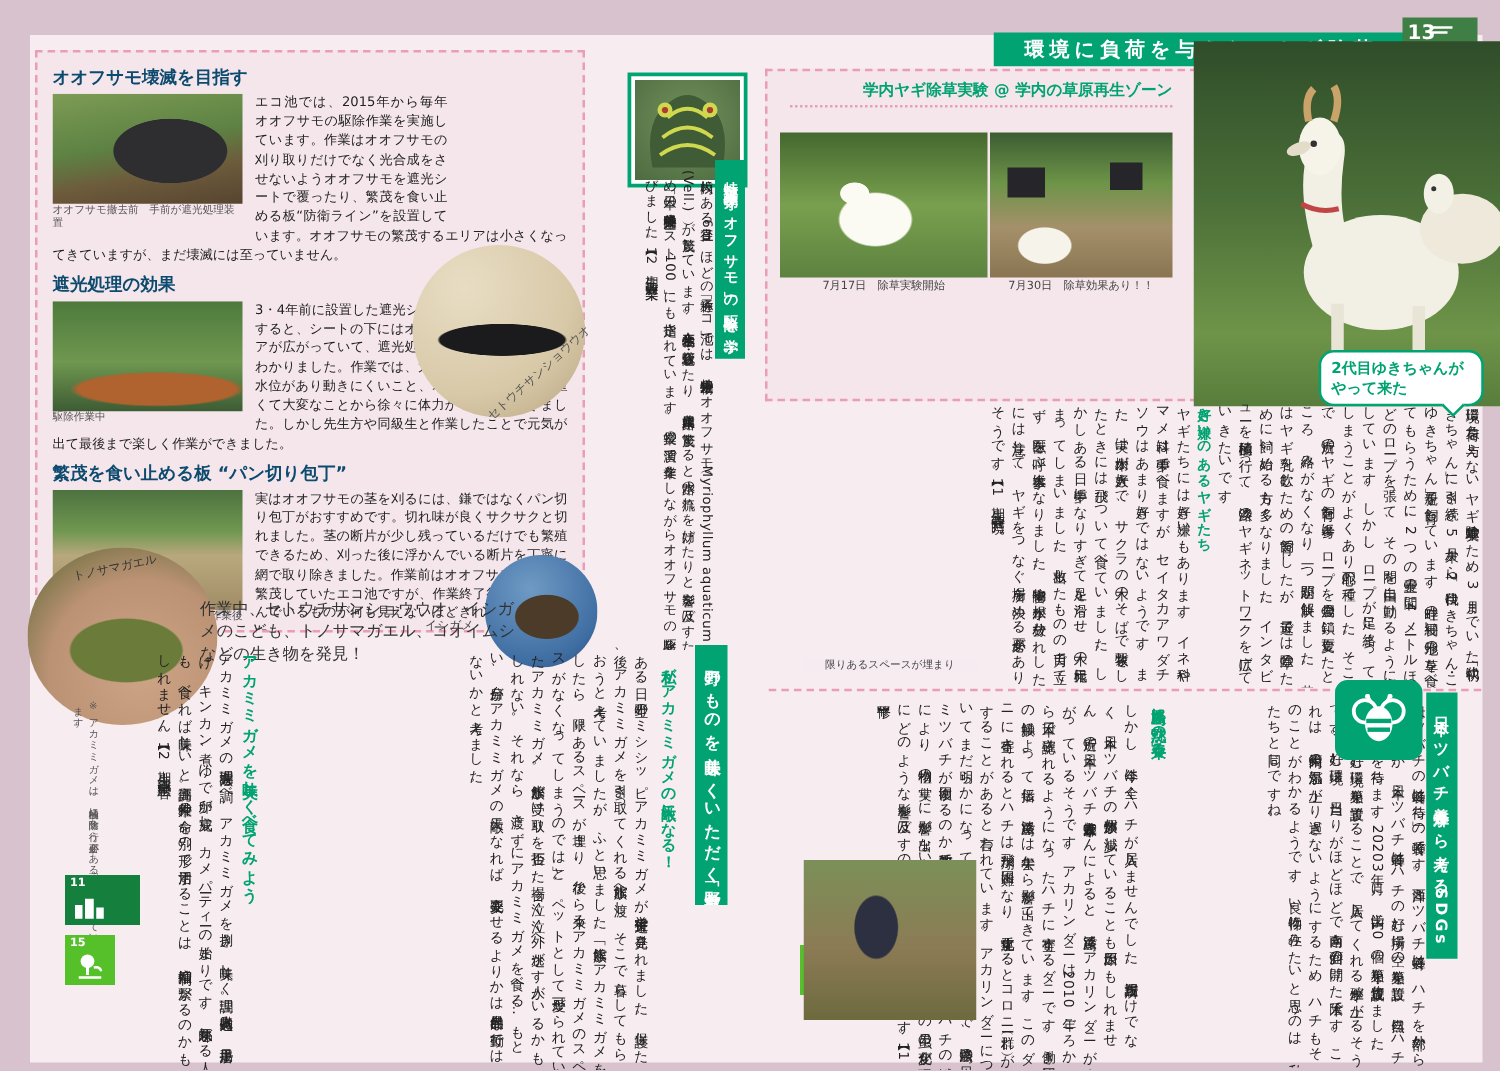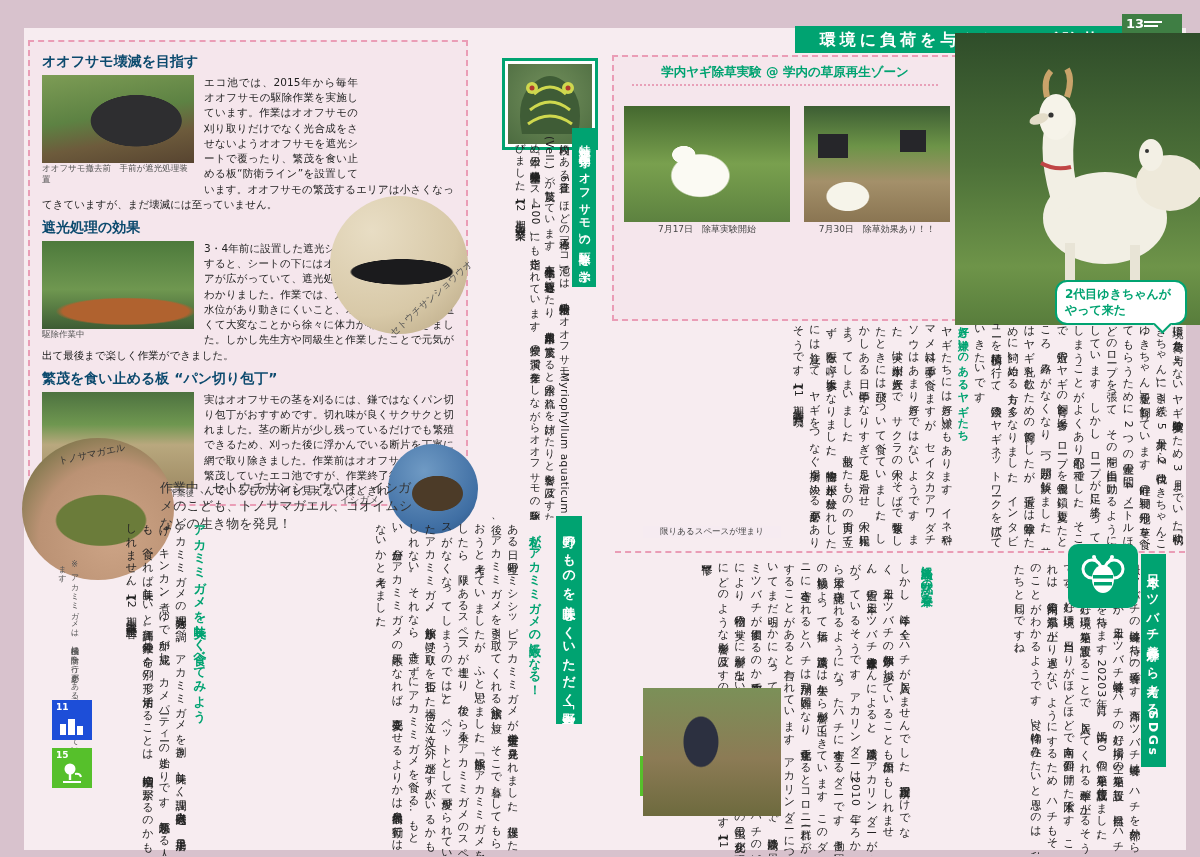--- a/index.html
+++ b/index.html
@@ -11,21 +11,21 @@
   .vtext{font-size:11px;line-height:1.5;letter-spacing:.5px;color:#222;}
   .vtext p{margin:0;}
   .gh{color:#00a371;font-weight:bold;}
   .cap{font-size:8.5px;color:#555;line-height:1.25;}
   .panel{border:2px dashed #ea9db6;background:#f5e6ec;box-sizing:border-box;}
   .photo{position:relative;overflow:hidden;}
   
   #banner{left:795px;top:26px;width:332px;height:27px;background:#00a371;color:#fff;
     font-weight:bold;font-size:16px;letter-spacing:4px;text-align:center;line-height:27px;}
   .sdg{box-sizing:border-box;color:#fff;font-weight:bold;}
-  .sdg .num{position:absolute;left:4px;top:2px;font-size:13px;}
+  .sdg .num{position:absolute;left:4px;top:2px;font-size:16px;}
   .sdg .bars i{position:absolute;background:#fff;height:2px;width:18px;display:block;}
   
   #eco-panel{left:28px;top:40px;width:440px;height:466px;padding:4px 12px 6px;overflow:hidden;}
   #eco-panel h3{color:#0c4a6e;font-size:14px;margin:7px 0 4px;}
   .sec .row{overflow:hidden;}
   .ph{float:left;width:152px;margin-right:10px;}
   .ph .img{width:152px;}
   .sec-body{font-size:10.5px;line-height:1.45;text-align:justify;}
   .sal-spacer{float:right;width:96px;height:104px;}
   
@@ -51,24 +51,24 @@
   #eco-note{left:160px;top:479px;width:262px;font-size:13px;line-height:1.4;color:#333;}
   
   #frog-icon{left:502px;top:58px;width:96px;height:92px;background:#fff;
     border:3px solid #00a371;box-sizing:border-box;padding:3px;}
   #frog-icon .inner{width:100%;height:100%;background:radial-gradient(circle at 50% 40%,#73905c,#4c6b40);}
   #feature-title{left:572px;top:128px;background:#00a371;color:#fff;font-weight:bold;
     font-size:11.5px;letter-spacing:2px;padding:8px 5px;line-height:1.2;}
   #feature-body{left:470px;top:136px;width:102px;height:384px;}
   
   #goat-panel{left:612px;top:55px;width:346px;height:266px;padding:5px 10px;}
-  #goat-panel h3{color:#00a371;font-size:12.5px;margin:2px 8px 4px;text-align:center;
+  #goat-panel h3{color:#00a371;font-size:12.5px;margin:2px 8px 4px;text-align:right;
     border-bottom:2px dotted #e8a0b8;padding-bottom:3px;}
   #goat-panel .intro{font-size:10.6px;line-height:1.45;text-align:justify;}
-  .gphotos{display:flex;gap:14px;margin-top:20px;}
+  .gphotos{display:flex;gap:2px;margin-top:20px;}
   .gph .img{height:116px;}
   .gph .cap{text-align:center;margin-top:2px;font-size:9px;color:#444;}
   .img-goat1{width:166px;background:
     radial-gradient(ellipse 30px 22px at 46% 60%,#fbfaf3 94%,transparent),
     radial-gradient(ellipse 12px 9px at 36% 42%,#fbfaf3 94%,transparent),
     linear-gradient(180deg,#44682f 0%,#79a04e 50%,#5d8240 100%);}
   .img-goat2{width:146px;background:
     radial-gradient(ellipse 22px 15px at 30% 78%,#f6f4ea 94%,transparent),
     linear-gradient(180deg,#3c5d33 0%,#6d9448 35%,#a4906a 65%,#8a7552 100%);}
   .img-goat2 .box{position:absolute;background:#26262a;}
@@ -253,21 +253,21 @@
   </div>
 
   <div id="yashoku-title" class="abs v">野のものを美味しくいただく「野食部」始動</div>
   <div id="yashoku-sub" class="abs v gh">私がアカミミガメの天敵になる！</div>
   <div id="yashoku-body" class="abs v vtext">ある日、野生のミシシッピアカミミガメが学生寮付近で発見されました。保護した後、アカミミガメを引き取ってくれる水族館へ渡し、そこで暮らしてもらおうと考えていましたが、ふと思いました。「水族館にアカミミガメを渡したら、限りあるスペースが埋まり、後から来るアカミミガメのスペースがなくなってしまうのでは」と。ペットとして可愛がられていたアカミミガメ。水族館が受け取りを拒否した場合、泣く泣く外へ逃がす人がいるかもしれない。それなら、渡さずにアカミミガメを食べる…もとい、自分がアカミミガメの天敵になれば、安楽死させるよりかは自然界的な行動ではないかと考えました。</div>
 
   <div id="cook-title" class="abs v gh">アカミミガメを美味しく食べてみよう</div>
 
   <div id="cook-body" class="abs v vtext">アカミミガメの調理方法を調べ、アカミミガメを捌き、美味しく調理。内臓煮込み、手足唐揚げ、キンカン煮、ゆで卵が完成し、カメパーティーの始まりです。気味悪がる人も、食べれば美味しいと高評価。外来種の命を別の形で活用することは、増殖抑制に繋がるのかもしれません。【12期生 武部 絵里香】</div>
   <div id="cook-note" class="abs v">※アカミミガメは、積極的に防除を行う必要がある「緊急対策外来種」に位置付けられています。</div>
-  <div class="abs sdg" style="left:52px;top:700px;width:40px;height:40px;background:#1d4ed8;">
+  <div class="abs sdg" style="left:52px;top:700px;width:60px;height:40px;background:#15803d;">
     <span class="num" style="font-size:9px;">11</span>
     <svg class="abs" style="left:7px;top:16px;" width="26" height="20" viewBox="0 0 26 20">
       <rect x="1" y="8" width="6" height="11" fill="#fff"></rect>
         <rect x="9" y="3" width="7" height="16" fill="#fff"></rect>
       <rect x="18" y="10" width="6" height="9" fill="#fff"></rect>
     </svg>
   </div>
   <div class="abs sdg" style="left:52px;top:748px;width:40px;height:40px;background:#56c02b;">
     <span class="num" style="font-size:9px;">15</span>
     <svg class="abs" style="left:10px;top:14px;" width="20" height="22" viewBox="0 0 20 22">

